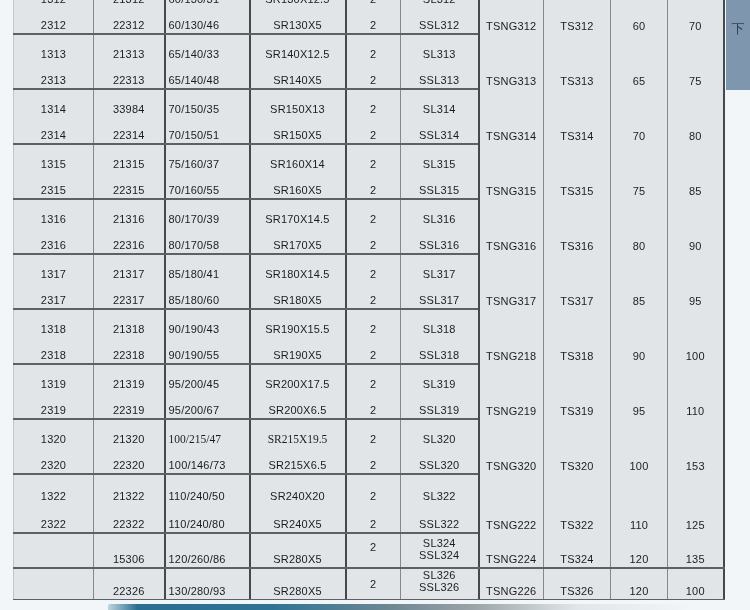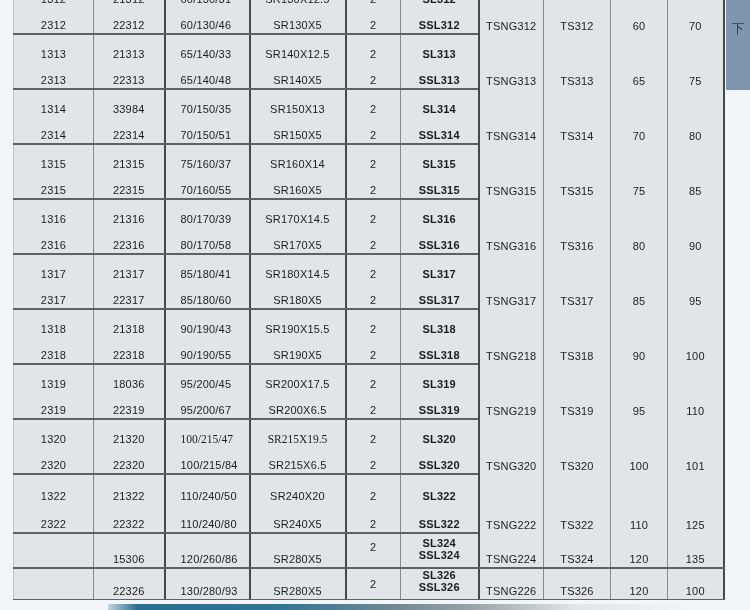--- a/index.html
+++ b/index.html
@@ -18,22 +18,22 @@
   }
   td{
     vertical-align:bottom; text-align:center;
     padding:0 2px 2px 2px;
     font-size:11px; letter-spacing:.2px; color:#1b1c1e;
     border-left:1px solid #85898e;
     overflow:hidden; white-space:nowrap;
   }
   td:first-child{ border-left:1px solid #c2c6ca; }
   td.bL{ border-left:2px solid #45484c; }
-  td.dims{ text-align:left; padding-left:15px; }
-  td.model{ font-weight:700;margin-left:43px; }
+  td.dims{ text-align:left; padding-left:3px; }
+  td.model{ font-weight:400;margin-left:43px; }
   td.serif{ font-family:"Liberation Serif",serif; font-size:11.5px; letter-spacing:0;margin-top:15px; }
   tr.r1{ height:28px; }
   tr.r2{ height:27px; }
   tr.r1.tall{ height:30px; }
   tr.r2.tall{ height:29px; }
   tr.sA{ height:35px; }
   tr.sB{ height:32px; }
   tr.r1 td{ border-bottom:0; }
   tr.r2 td, tr.single td, td.span2{ border-bottom:2px solid #5d6065; }
   td.span2{ padding-bottom:2px; }
@@ -211,21 +211,21 @@
           <tr class="r2">
             <td class="code1">2318</td>
             <td class="code2">22318</td>
             <td class="dims bL">90/190/55</td>
             <td class="part bL">SR190X5</td>
             <td class="qty bL">2</td>
             <td class="model">SSL318</td>
           </tr>
           <tr class="r1">
             <td class="code1">1319</td>
-            <td class="code2">18036</td>
+            <td class="code2">21319</td>
             <td class="dims bL">95/200/45</td>
             <td class="part bL">SR200X17.5</td>
             <td class="qty bL">2</td>
             <td class="model">SL319</td>
             <td class="tsng span2 bL" rowspan="2">TSNG219</td>
             <td class="ts span2" rowspan="2">TS319</td>
             <td class="d1 span2" rowspan="2">95</td>
             <td class="d2 span2" rowspan="2">110</td>
           </tr>
           <tr class="r2">
@@ -239,26 +239,26 @@
           <tr class="r1">
             <td class="code1">1320</td>
             <td class="code2">21320</td>
             <td class="dims bL serif">100/215/47</td>
             <td class="part bL serif">SR215X19.5</td>
             <td class="qty bL">2</td>
             <td class="model">SL320</td>
             <td class="tsng span2 bL" rowspan="2">TSNG320</td>
             <td class="ts span2" rowspan="2">TS320</td>
             <td class="d1 span2" rowspan="2">100</td>
-            <td class="d2 span2" rowspan="2">101</td>
+            <td class="d2 span2" rowspan="2">153</td>
           </tr>
           <tr class="r2">
             <td class="code1">2320</td>
             <td class="code2">22320</td>
-            <td class="dims bL">100/215/84</td>
+            <td class="dims bL">100/146/73</td>
             <td class="part bL">SR215X6.5</td>
             <td class="qty bL">2</td>
             <td class="model">SSL320</td>
           </tr>
           <tr class="r1 tall">
             <td class="code1">1322</td>
             <td class="code2">21322</td>
             <td class="dims bL">110/240/50</td>
             <td class="part bL">SR240X20</td>
             <td class="qty bL">2</td>

